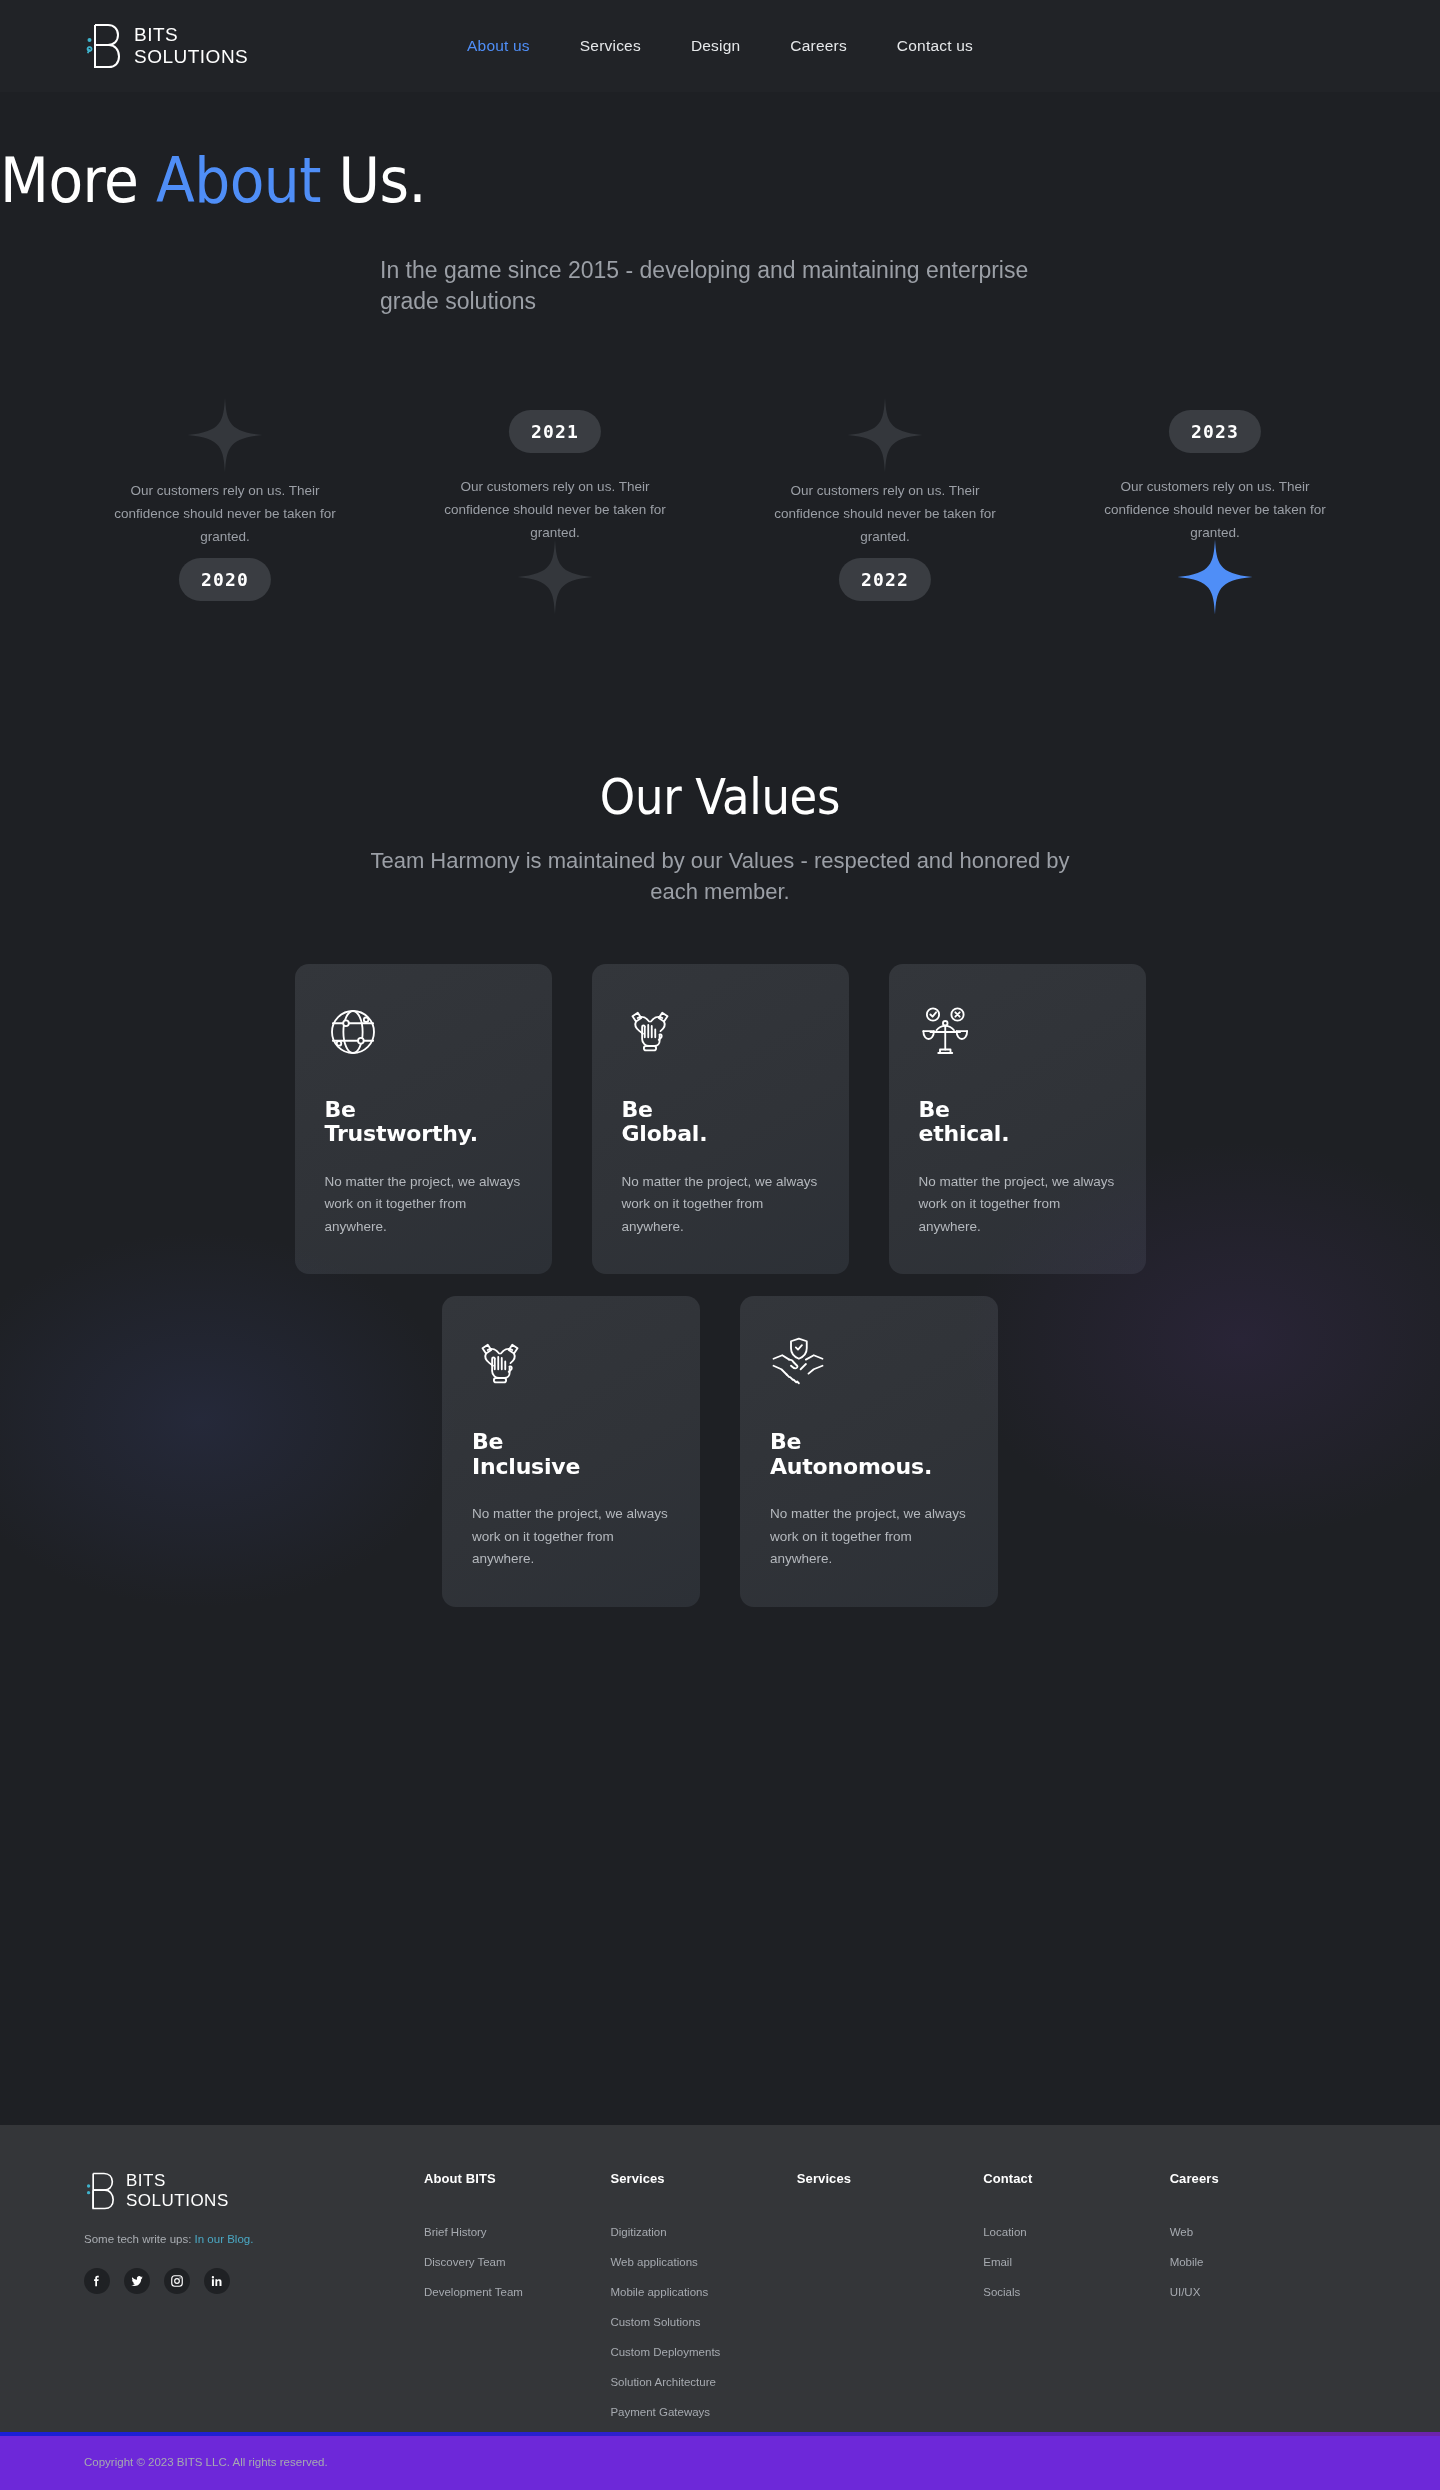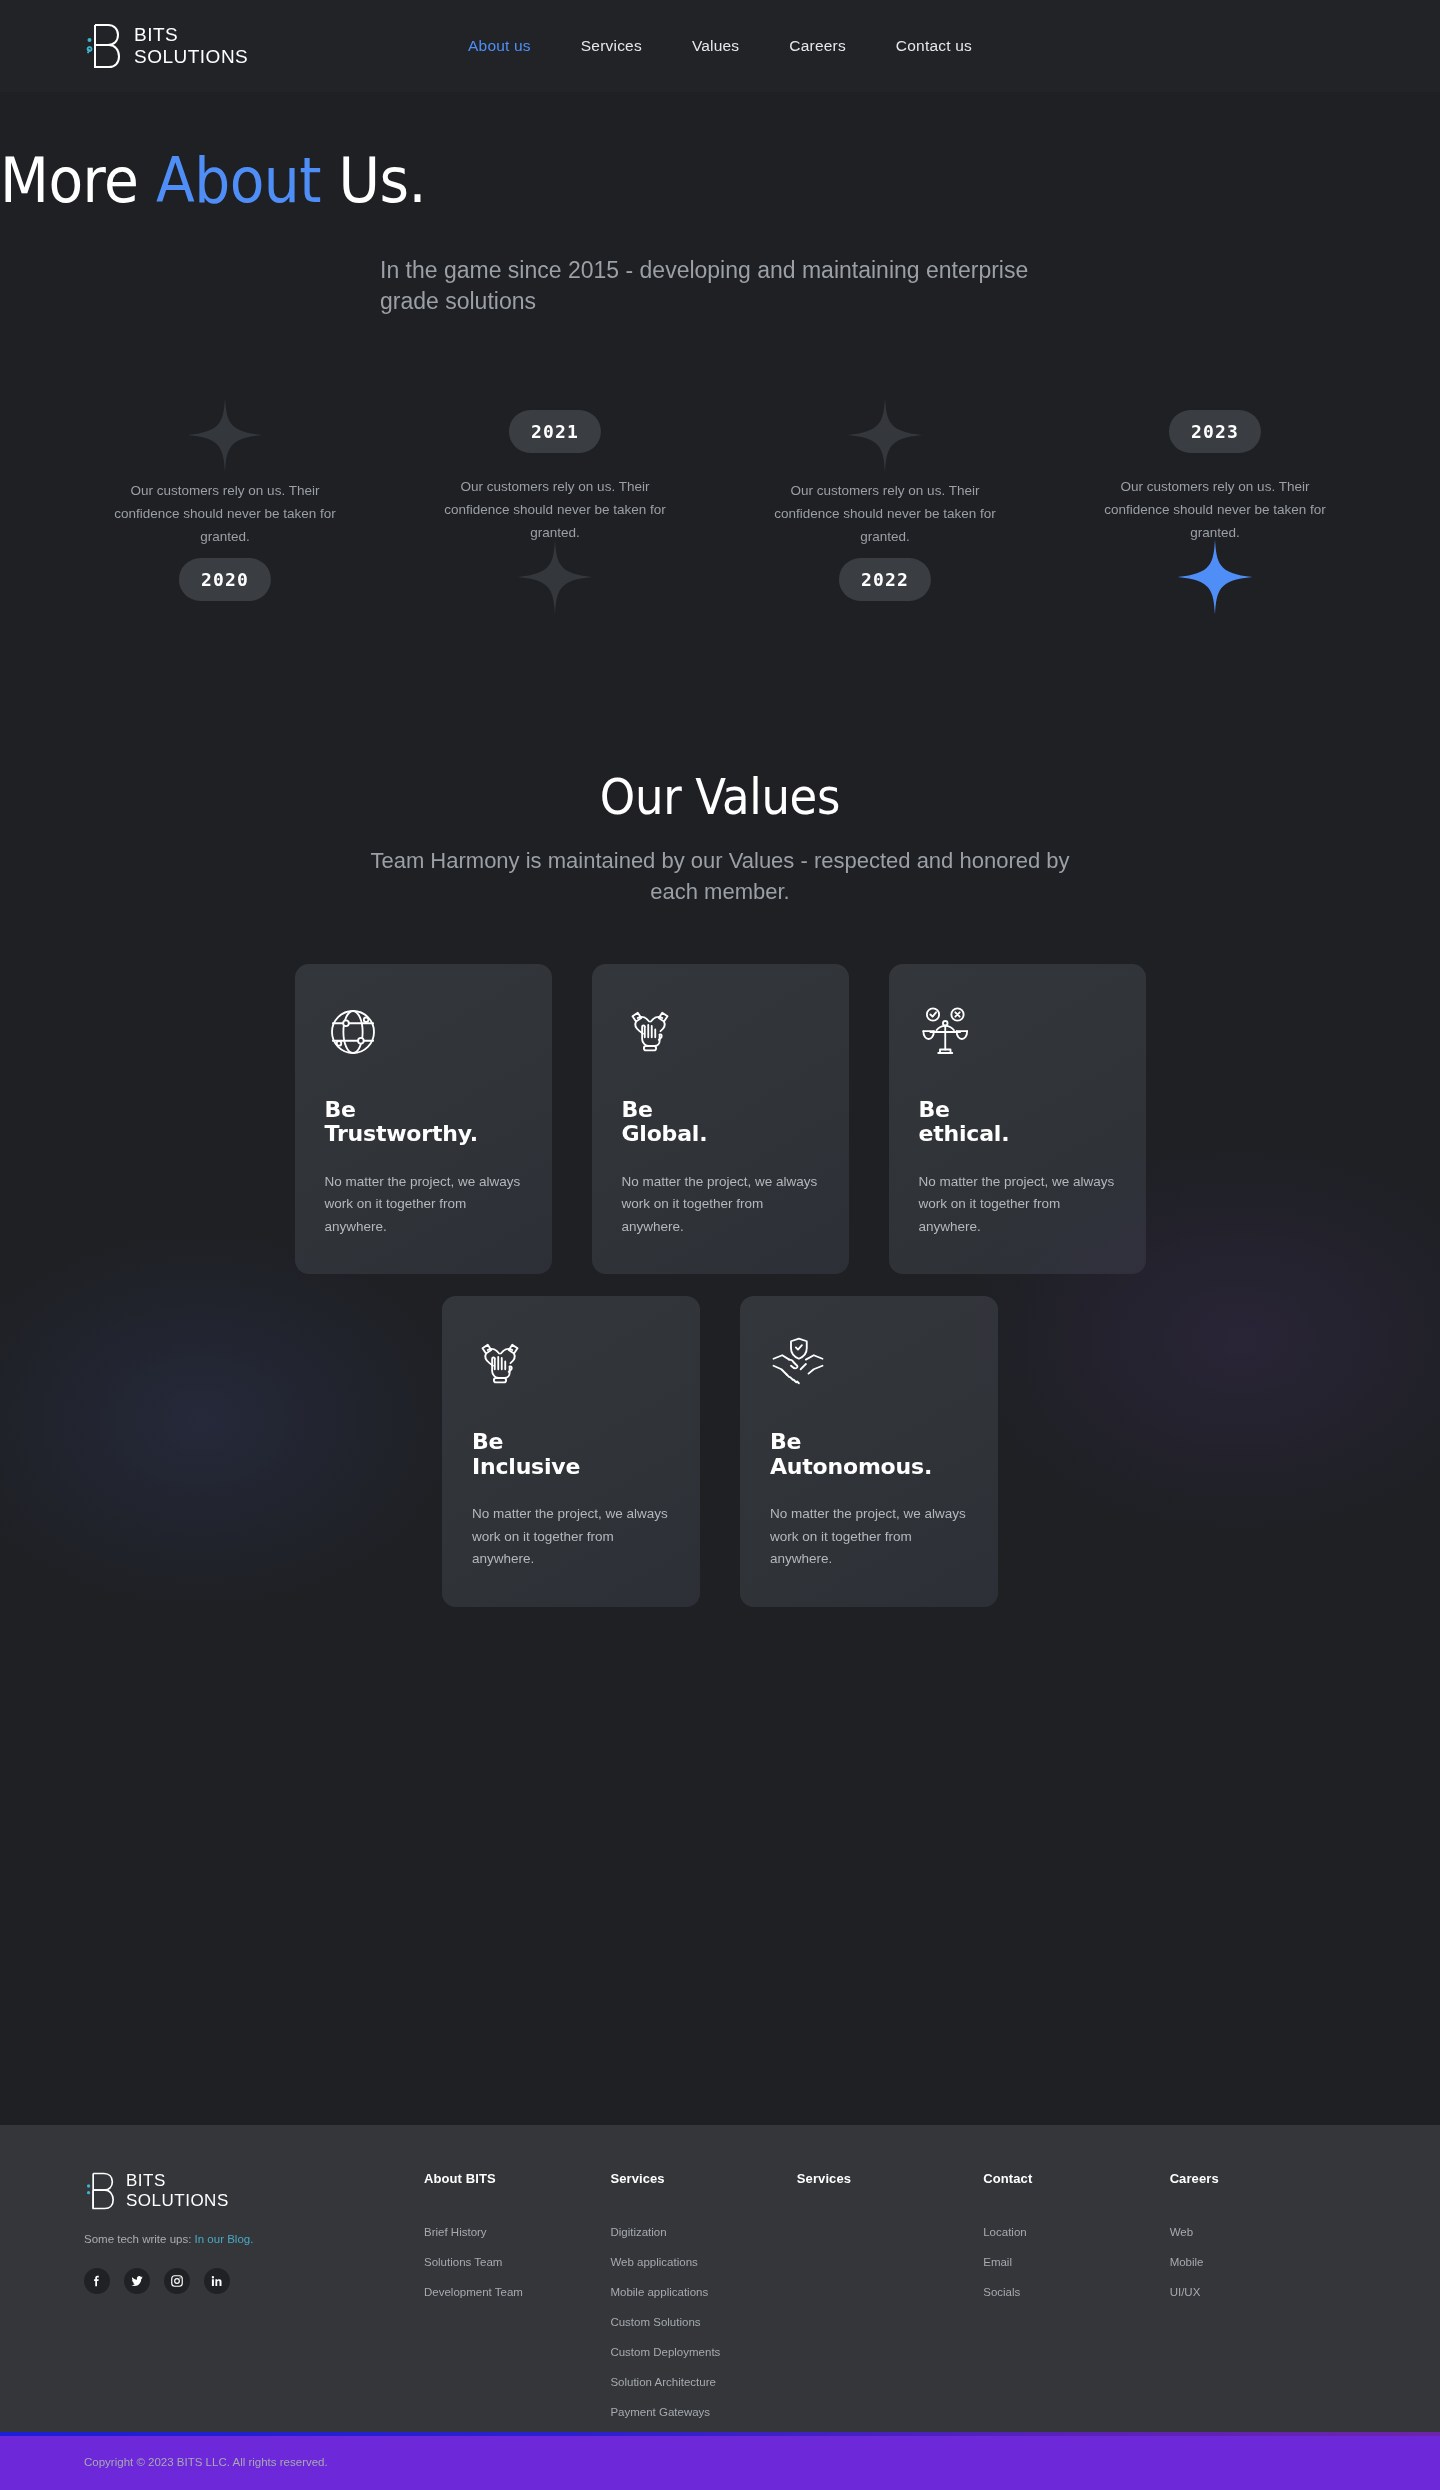--- a/index.html
+++ b/index.html
@@ -174,21 +174,21 @@
       </svg>
     </span>
     <span class="brand-text">
       <span>BITS</span><br>
       <span>SOLUTIONS</span>
     </span>
   </div>
   <nav class="nav">
     <a href="#" class="active">About us</a>
     <a href="#">Services</a>
-    <a href="#">Values</a>
+    <a href="#">Design</a>
     <a href="#">Careers</a>
     <a href="#">Contact us</a>
   </nav>
 </div>
 
 <section class="hero">
   <h1><span>More </span><span class="accent">About</span><span> Us.</span></h1>
   <p>In the game since 2015 - developing and maintaining enterprise grade solutions</p>
 </section>
 
@@ -361,21 +361,21 @@
               <path d="M5 3.5A2 2 0 1 0 5 7.5 2 2 0 0 0 5 3.5zM3.3 9h3.4v11.5H3.3V9zm6 0h3.3v1.6c.5-.9 1.6-1.8 3.3-1.8 3 0 3.8 1.9 3.8 4.6v7.1h-3.4v-6.3c0-1.5-.5-2.5-1.9-2.5-1 0-1.6.7-1.9 1.4-.1.3-.1.6-.1 1v6.4H9.3V9z"></path>
             </svg>
         </span>
       </div>
     </div>
     <div style="display:flex; flex:1" id="footer-cols">
         <div class="f-col">
           <h4>About BITS</h4>
           <ul>
             <li><a href="#">Brief History</a></li>
-            <li><a href="#">Solutions Team</a></li>
+            <li><a href="#">Discovery Team</a></li>
             <li><a href="#">Development Team</a></li>
           </ul>
         </div>
         <div class="f-col">
           <h4>Services</h4>
           <ul>
             <li><a href="#">Digitization</a></li>
             <li><a href="#">Web applications</a></li>
             <li><a href="#">Mobile applications</a></li>
             <li><a href="#">Custom Solutions</a></li>

